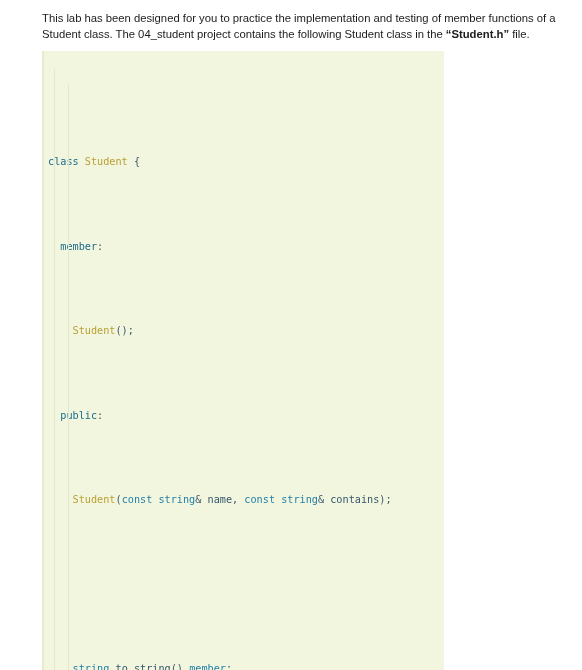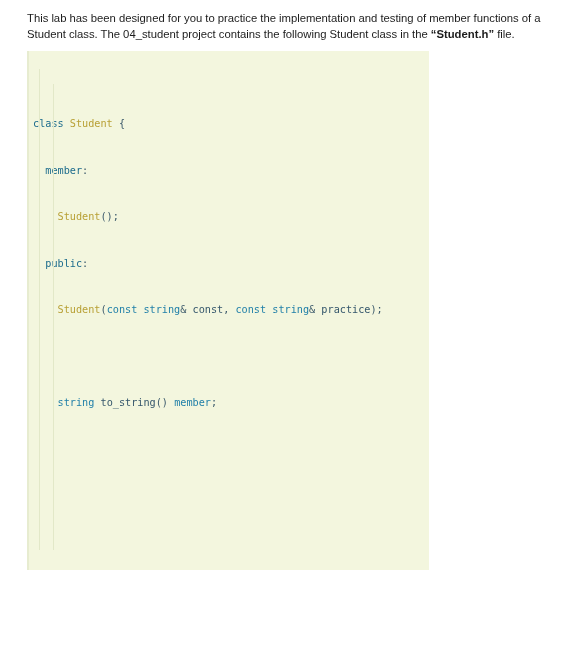--- a/index.html
+++ b/index.html
@@ -11,21 +11,21 @@
     width: 582px;
     height: 670px;
     overflow: hidden;
     font-family: "Liberation Sans", sans-serif;
     color: #1a1a1a;
   }
   .page {
     box-sizing: border-box;
     width: 582px;
     height: 670px;
-    padding: 10px 22px 0 27px;
+    padding: 10px 22px 0 42px;
   }
   p.body-text {
     margin: 0 0 9px 0;
     font-size: 11.3px;
     line-height: 1.42;
     color: #1c1c1c;
     letter-spacing: -0.02px;
   }
   .b { font-weight: bold; }
 
@@ -38,20 +38,21 @@
     font-family: "DejaVu Sans Mono", "Liberation Mono", monospace;
     font-size: 10.2px;
     line-height: 1.52;
     white-space: pre;
     position: relative;
     border-left: 2px solid #e7ecd0;
   }
   .code-block .ln {
     padding-left: 4px;
     min-height: 15.5px;
+    margin-top: 38px;
   }
   .code-block .ln.blank { height: 15.5px; }
   
   .guide {
     position: absolute;
     top: 18px;
     bottom: 20px;
     width: 1px;
     background: #e2e8c8;
   }
@@ -73,21 +74,21 @@
 
   <p class="body-text"><span>This lab has been designed for you to practice the implementation and testing of member functions of a Student class. The 04_student project contains the following Student class in the </span><span class="b">“<span>Student.h</span>”</span><span> file.</span></p>
 
   <div class="code-block">
     <div class="guide g1"></div>
     <div class="guide g2"></div>
     <div class="ln"><span class="kd">class</span> <span class="typ">Student</span> <span class="pn">{</span></div>
     <div class="ln">  <span class="kd">member</span><span class="pn">:</span></div>
     <div class="ln">    <span class="typ">Student</span><span class="pn">();</span></div>
     <div class="ln">  <span class="kd">public</span><span class="pn">:</span></div>
-    <div class="ln">    <span class="typ">Student</span><span class="pn">(</span><span class="k">const string</span><span class="pn">&amp;</span> <span class="id">const</span><span class="pn">,</span> <span class="k">const string</span><span class="pn">&amp;</span> <span class="id">practice</span><span class="pn">);</span></div>
+    <div class="ln">    <span class="typ">Student</span><span class="pn">(</span><span class="k">const string</span><span class="pn">&amp;</span> <span class="id">name</span><span class="pn">,</span> <span class="k">const string</span><span class="pn">&amp;</span> <span class="id">contains</span><span class="pn">);</span></div>
     <div class="ln blank"></div>
     <div class="ln">    <span class="k">string</span> <span class="id">to_string</span><span class="pn">()</span> <span class="k">member</span><span class="pn">;</span></div>
     <div class="ln blank"></div>
     
     
     
     
     
   </div>
 

